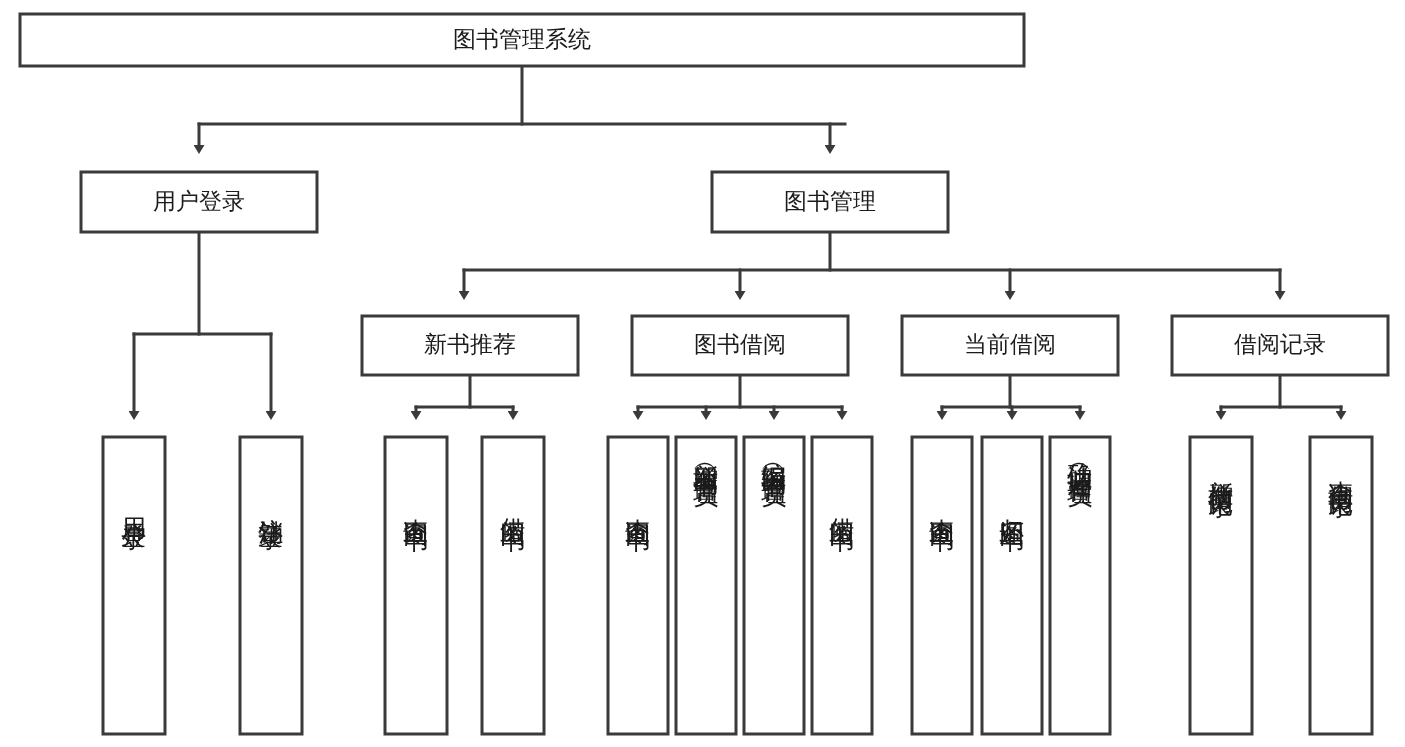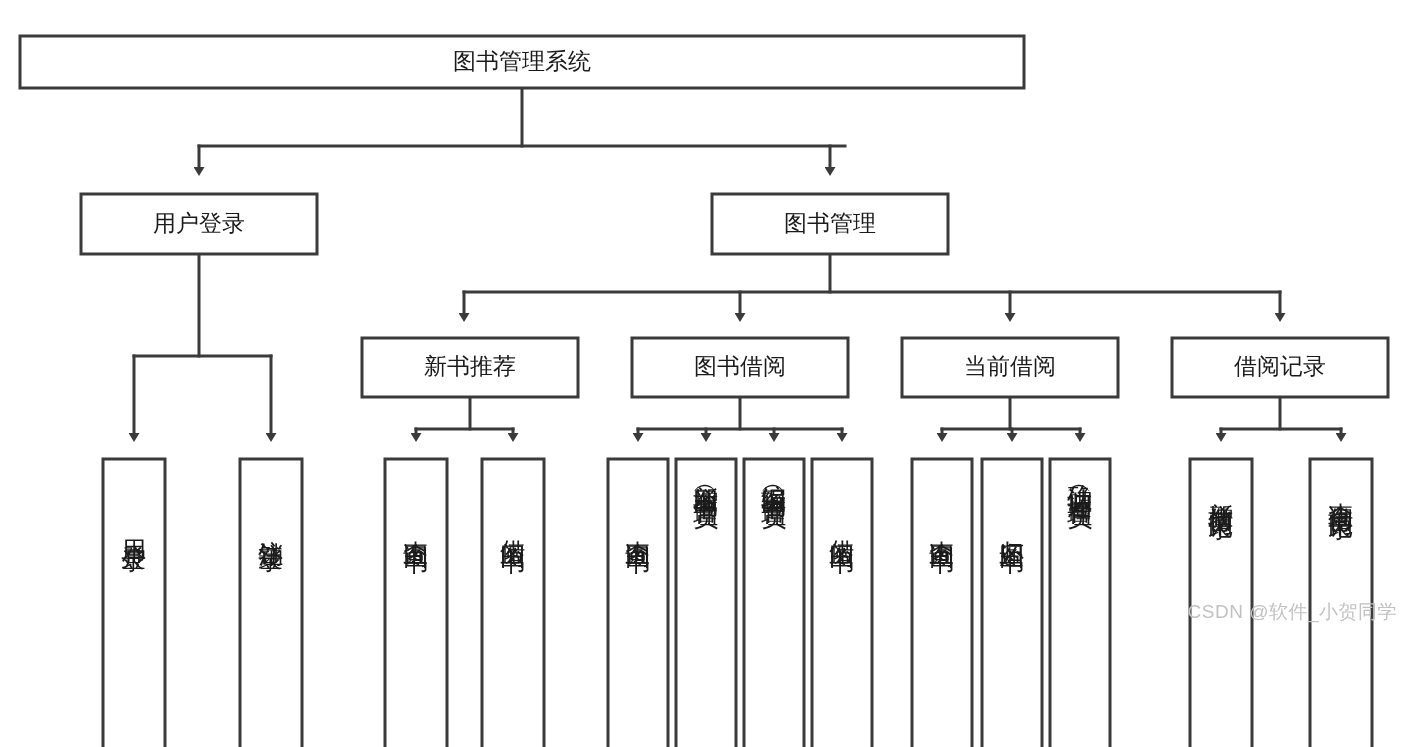--- a/index.html
+++ b/index.html
@@ -11,21 +11,20 @@
     width: 1405px;
     height: 747px;
     font-family: "Liberation Sans", sans-serif;
     overflow: hidden;
   }
   #diagram-root {
     position: relative;
     width: 1405px;
     height: 607px;
     background: #ffffff;
-    margin-top: 22px;
   }
   svg#tree-svg {
     position: absolute;
     left: 0;
     top: 0;
     width: 1405px;
     height: 747px;
   }
   .node-box {
     fill: #ffffff;
@@ -194,15 +193,14 @@
   <div class="vlabel" style="left:638px; top:498px;">查询图书</div>
   <div class="vlabel" style="left:706px; top:443px;">新增图书（管理员）</div>
   <div class="vlabel" style="left:774px; top:443px;">编辑图书（管理员）</div>
   <div class="vlabel" style="left:842px; top:498px;">借阅图书</div>
   <div class="vlabel" style="left:942px; top:498px;">查询图书</div>
   <div class="vlabel" style="left:1012px; top:498px;">归还图书</div>
   <div class="vlabel" style="left:1080px; top:443px;">确认归还（管理员）</div>
   <div class="vlabel" style="left:1221px; top:460px;">新增借阅记录</div>
   <div class="vlabel" style="left:1341px; top:460px;">查询借阅记录</div>
 
-  <div class="watermark-text">CSDN @软件_小贺同学</div>
 
 </div>
 
 </body></html>

